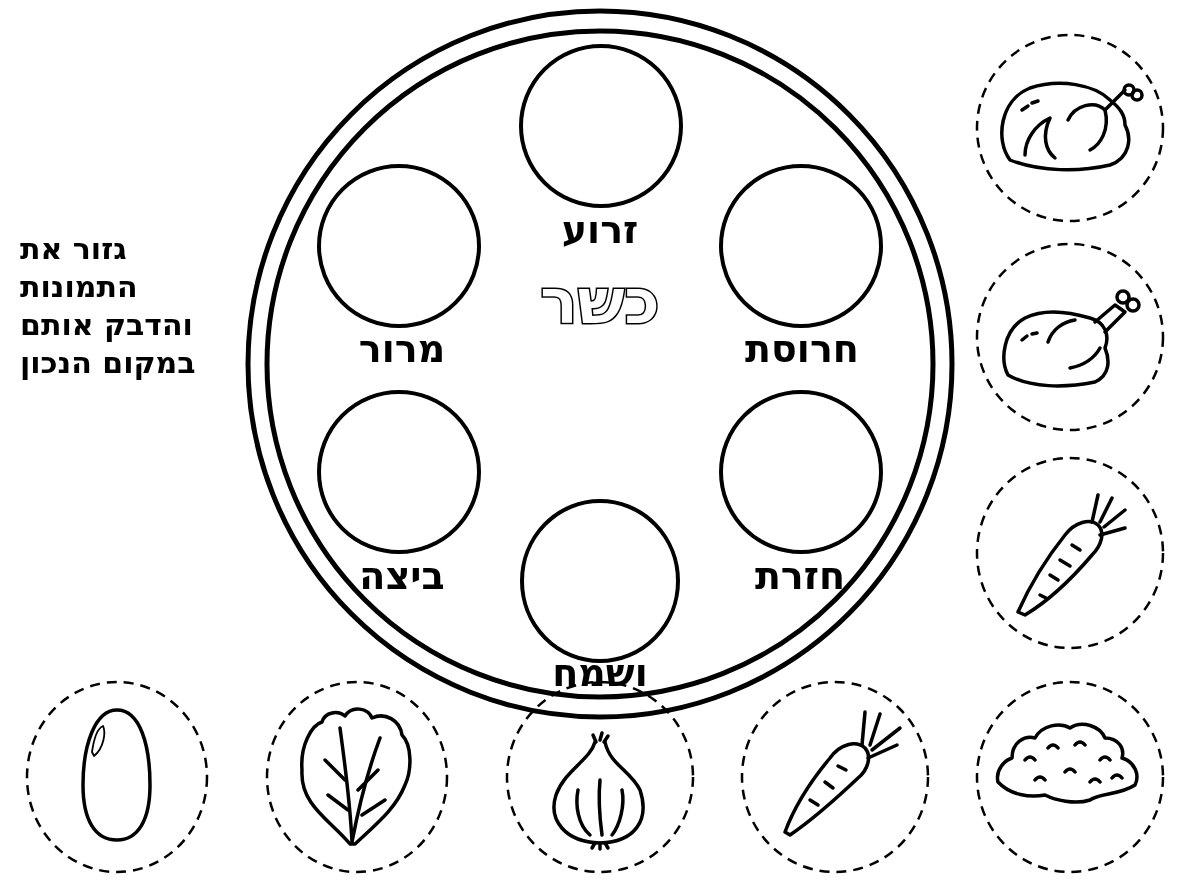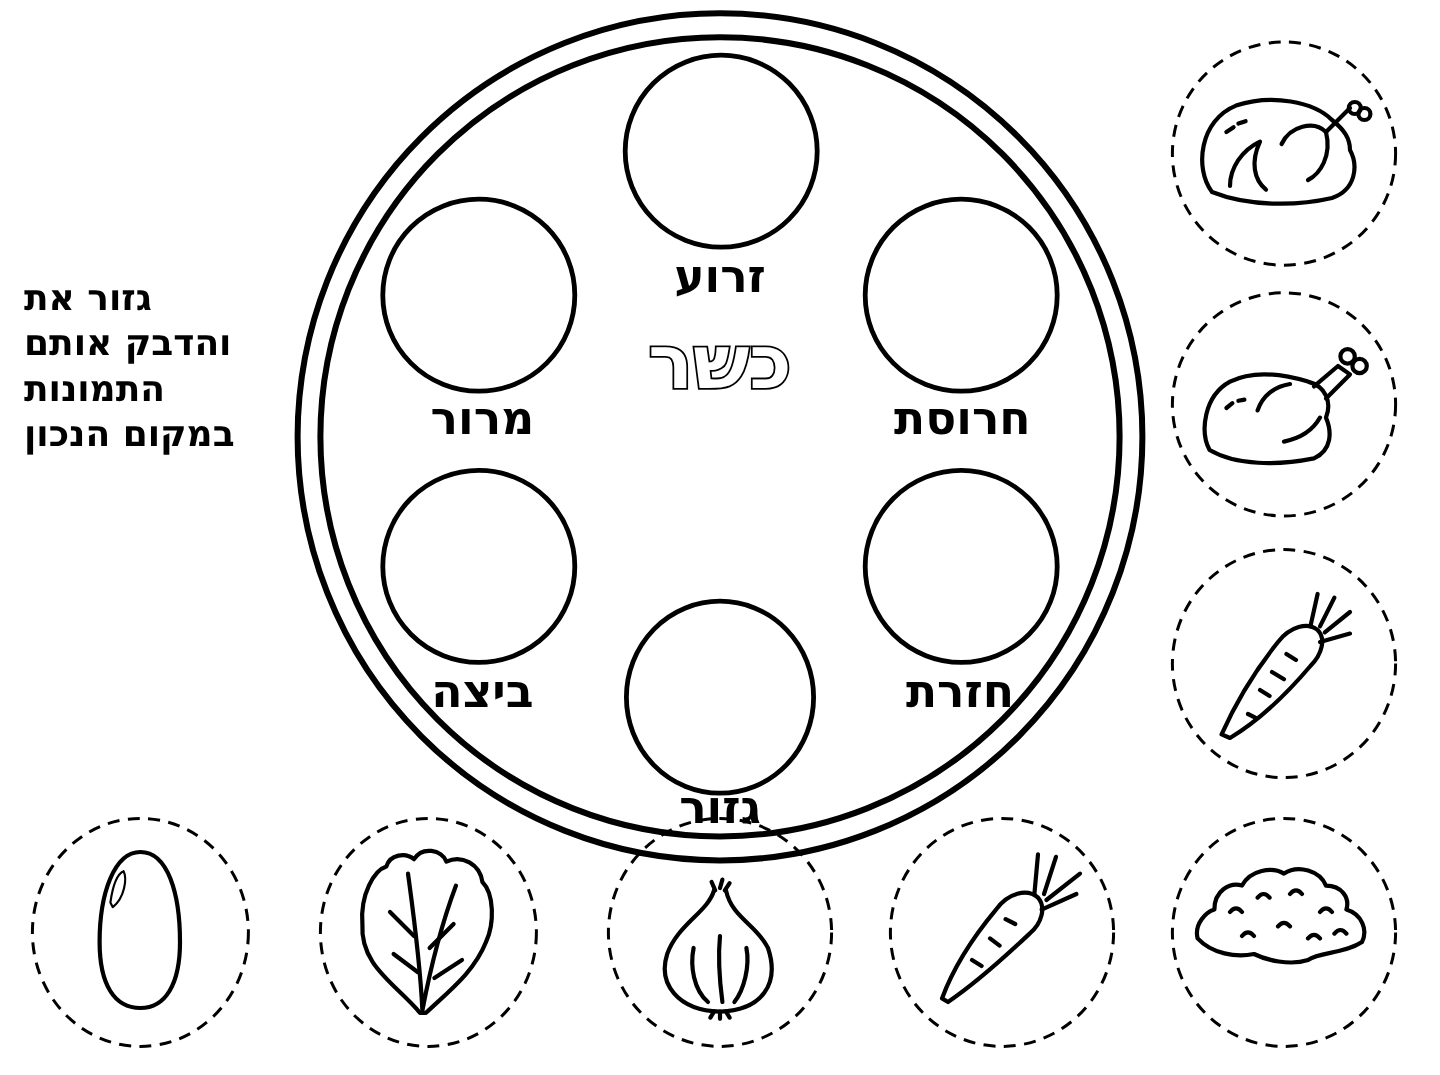--- a/index.html
+++ b/index.html
@@ -97,27 +97,27 @@
 
     <g>
       <path d="M117 710 C140 710 150 745 150 785 C150 820 138 840 117 840 C95 840 83 820 83 785 C83 745 95 710 117 710 Z"></path>
       <path d="M92 752 C94 738 98 728 103 726 C106 732 104 748 94 756 Z" stroke-width="1.8"></path>
     </g>
   </g>
 </svg>
 
 <div class="instructions">
   <div>גזור את</div>
+  <div>התמונות</div>
   <div>והדבק אותם</div>
-  <div>התמונות</div>
   <div>במקום הנכון</div>
 </div>
 
 <div class="title">
   <div>כשר</div>
 </div>
 
 <div class="slot-label" style="left:600px; top:214px;">זרוע</div>
 <div class="slot-label" style="left:802px; top:333px;">חרוסת</div>
 <div class="slot-label" style="left:800px; top:560px;">חזרת</div>
-<div class="slot-label" style="left:600px; top:657px;">גזור</div>
+<div class="slot-label" style="left:600px; top:657px;">ושמח</div>
 <div class="slot-label" style="left:402px; top:560px;">ביצה</div>
 <div class="slot-label" style="left:402px; top:333px;">מרור</div>
 
 </body></html>

